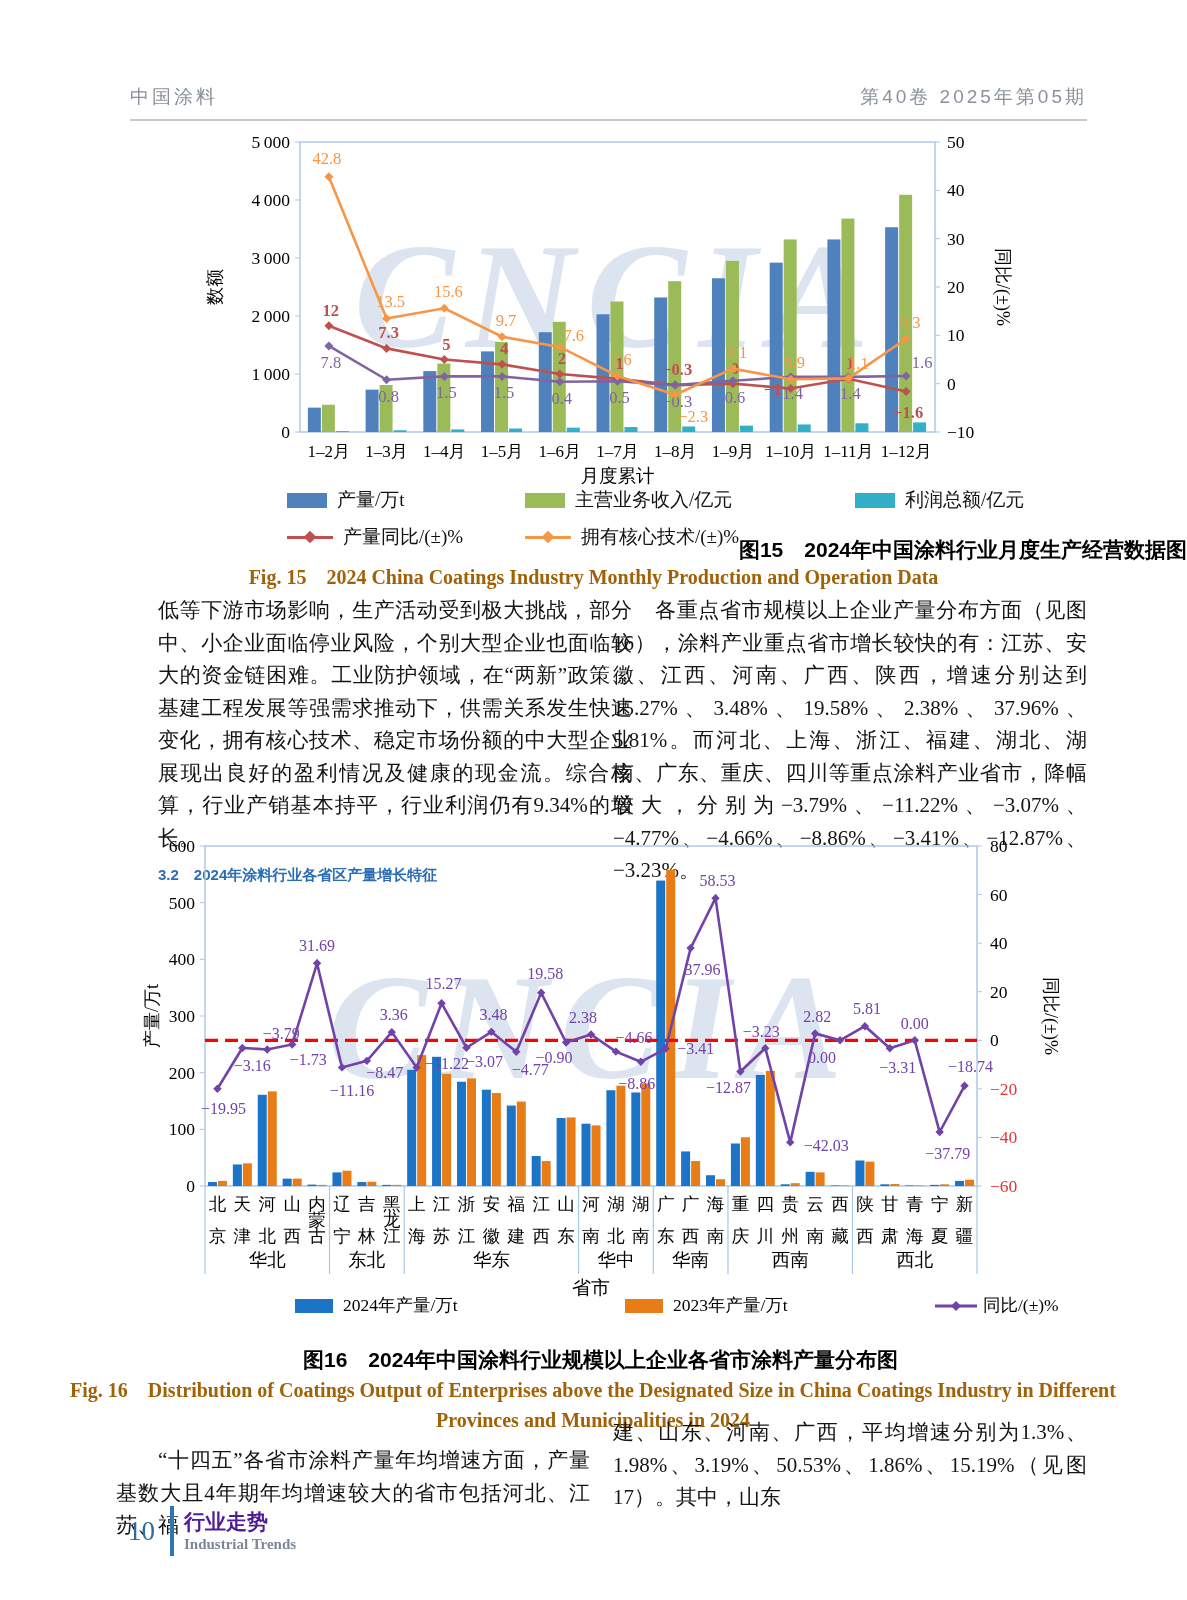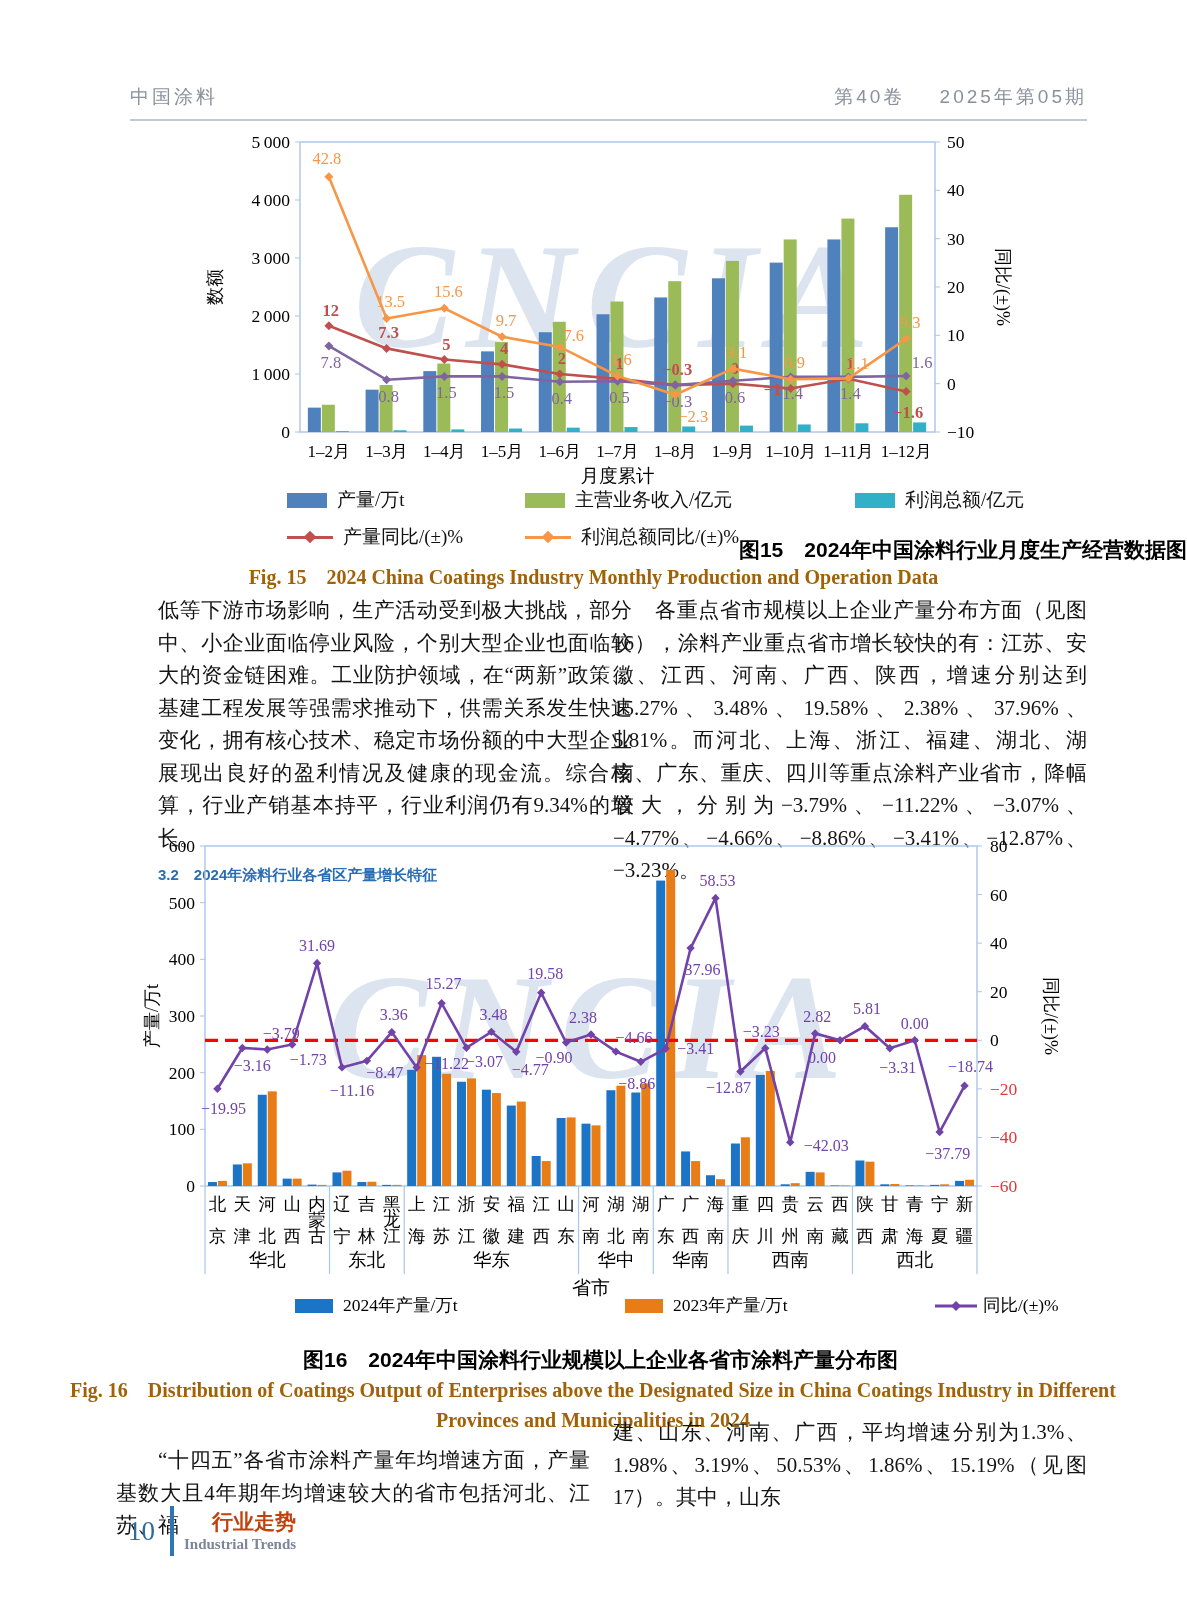--- a/index.html
+++ b/index.html
@@ -2,21 +2,21 @@
 <html><head>
 <meta charset="utf-8">
 <style>
   html,body{margin:0;padding:0;background:#fff;}
   .page{position:relative;width:1187px;height:1600px;background:#ffffff;overflow:hidden;
         font-family:"Liberation Serif","DejaVu Serif",serif;color:#111;}
   .hdr{position:absolute;left:130px;right:100px;top:80px;height:30px;display:flex;
        justify-content:space-between;align-items:flex-end;padding-bottom:9px;
        border-bottom:2px solid #c3c9d1;color:#8a919c;font-size:19px;
        font-family:"Liberation Sans","DejaVu Sans",sans-serif;letter-spacing:3px;}
-  .hdr-right span{margin-left:26px;}
+  .hdr-right span{}
   .chart-wrap{position:absolute;}
   #chart1{left:205px;top:126px;}
   #chart2{left:100px;top:838px;}
   .legend1{position:absolute;left:287px;top:487px;display:grid;
            grid-template-columns:238px 330px 240px;row-gap:11px;font-size:19px;}
   .legend-item{display:flex;align-items:center;gap:10px;white-space:nowrap;}
   .sw-bar{width:40px;height:15px;background:currentColor;flex:0 0 auto;}
   .sw-line{width:46px;height:0;border-top:3px solid currentColor;position:relative;flex:0 0 auto;}
   .sw-line::after{content:"";position:absolute;left:50%;top:-1.5px;width:9px;height:9px;
                   transform:translate(-50%,-50%) rotate(45deg);background:currentColor;}
@@ -32,22 +32,22 @@
   .col-l{left:130px;top:594px;margin-left:28px;}
   .col-r{left:613px;top:594px;}
   .bot-l{left:116px;top:1416px;margin-top:28px;}
   .bot-r{left:613px;top:1416px;}
   .ind{text-indent:2em;}
   .sec-h{color:#2a6db5;font-family:"Liberation Sans","DejaVu Sans",sans-serif;
          font-weight:bold;font-size:15px;margin-top:5px;text-align:left;}
   .footer{position:absolute;left:128px;top:1506px;display:flex;align-items:center;}
   .pg-num{font-size:27px;color:#2f6a9e;margin-right:15px;}
   .ft-bar{width:4px;height:50px;background:#2e75b6;margin-right:10px;}
-  .ft-cn{font-size:21px;font-weight:bold;color:#c2410c;
-         font-family:"Liberation Sans","DejaVu Sans",sans-serif;line-height:26px;margin-left:28px;}
+  .ft-cn{font-size:21px;font-weight:bold;color:#4c1d95;
+         font-family:"Liberation Sans","DejaVu Sans",sans-serif;line-height:26px;}
   .ft-en{font-size:15px;font-weight:bold;color:#7d8698;line-height:18px;text-align:right;}
   svg text{font-family:"Liberation Serif","DejaVu Serif",serif;}
 </style>
 </head>
 <body>
 
 <div class="page">
 
   <div class="hdr">
     <span>中国涂料</span>
@@ -226,21 +226,21 @@
     <div class="legend-item">
       <span class="sw-bar" style="color: rgb(49, 176, 199);"></span>
       <span>利润总额/亿元</span>
     </div>
     <div class="legend-item">
       <span class="sw-line" style="color: rgb(192, 80, 77);"></span>
       <span>产量同比/(±)%</span>
     </div>
     <div class="legend-item">
       <span class="sw-line" style="color: rgb(247, 150, 70);"></span>
-      <span>利润总额同比/(±)%</span>
+      <span>拥有核心技术/(±)%</span>
     </div>
   </div>
 
   <div id="cap15cn" class="cap cap-cn">图15　2024年中国涂料行业月度生产经营数据图</div>
   <div id="cap15en" class="cap cap-en">Fig. 15　2024 China Coatings Industry Monthly Production and Operation Data</div>
 
   <div class="col col-l">
     <div>低等下游市场影响，生产活动受到极大挑战，部分中、小企业面临停业风险，个别大型企业也面临较大的资金链困难。工业防护领域，在“两新”政策、基建工程发展等强需求推动下，供需关系发生快速变化，拥有核心技术、稳定市场份额的中大型企业展现出良好的盈利情况及健康的现金流。综合核算，行业产销基本持平，行业利润仍有9.34%的增长。</div>
     <div class="sec-h">3.2　2024年涂料行业各省区产量增长特征</div>
   </div>

